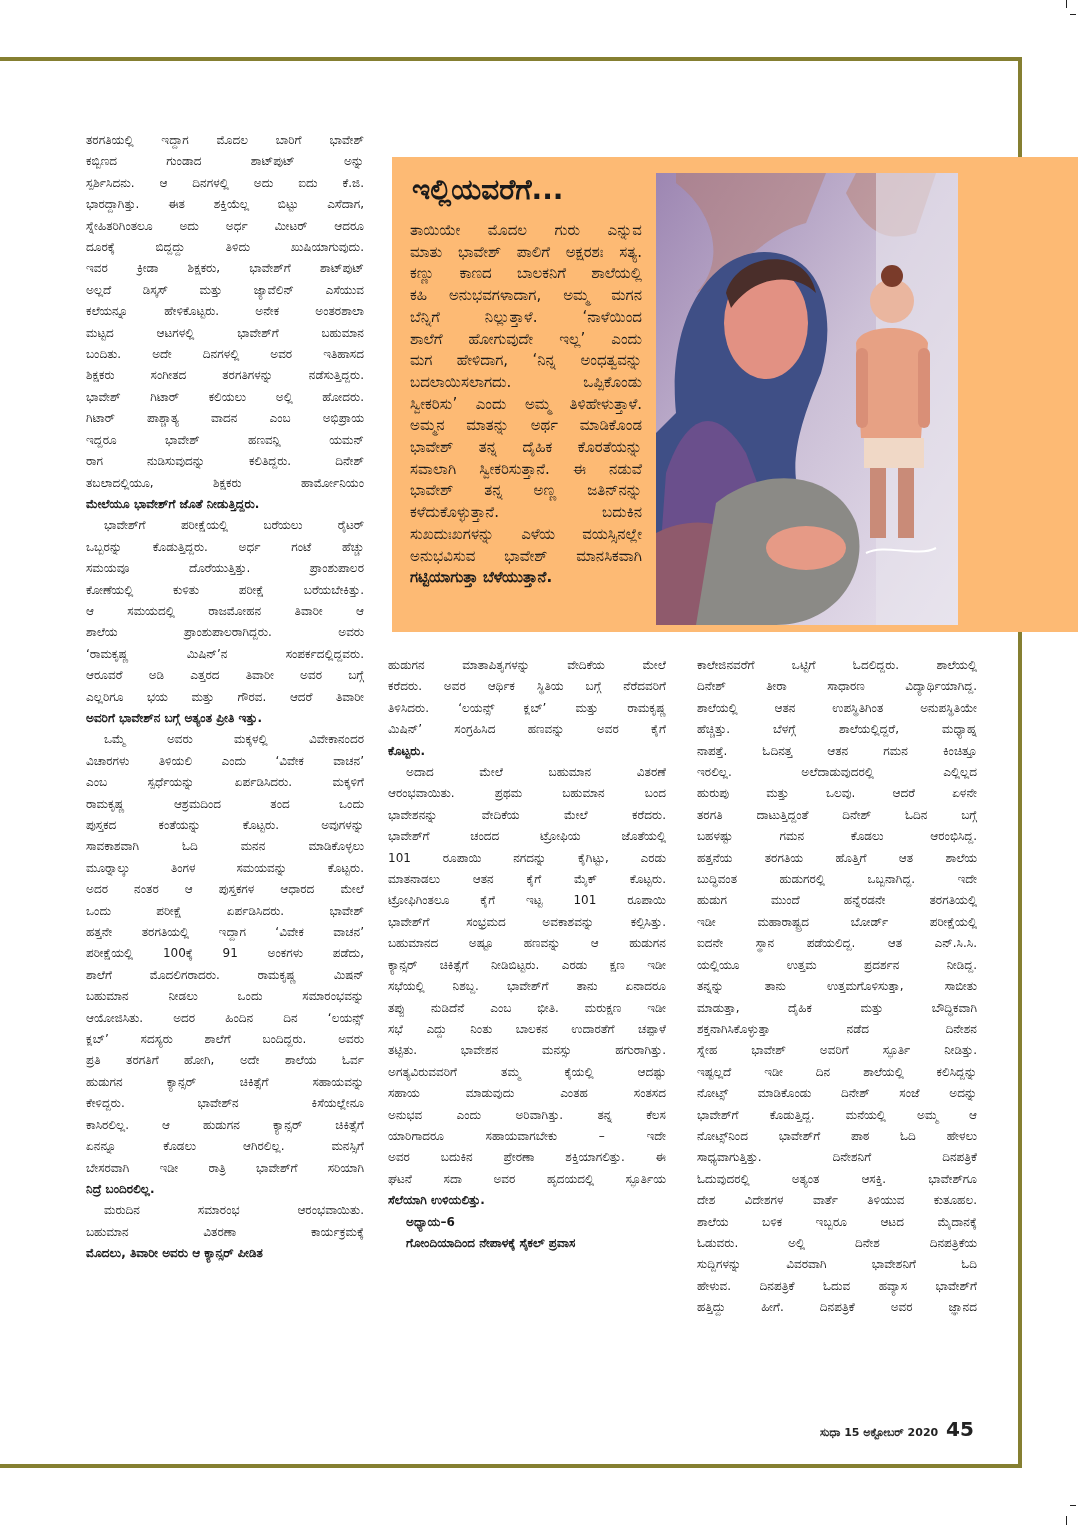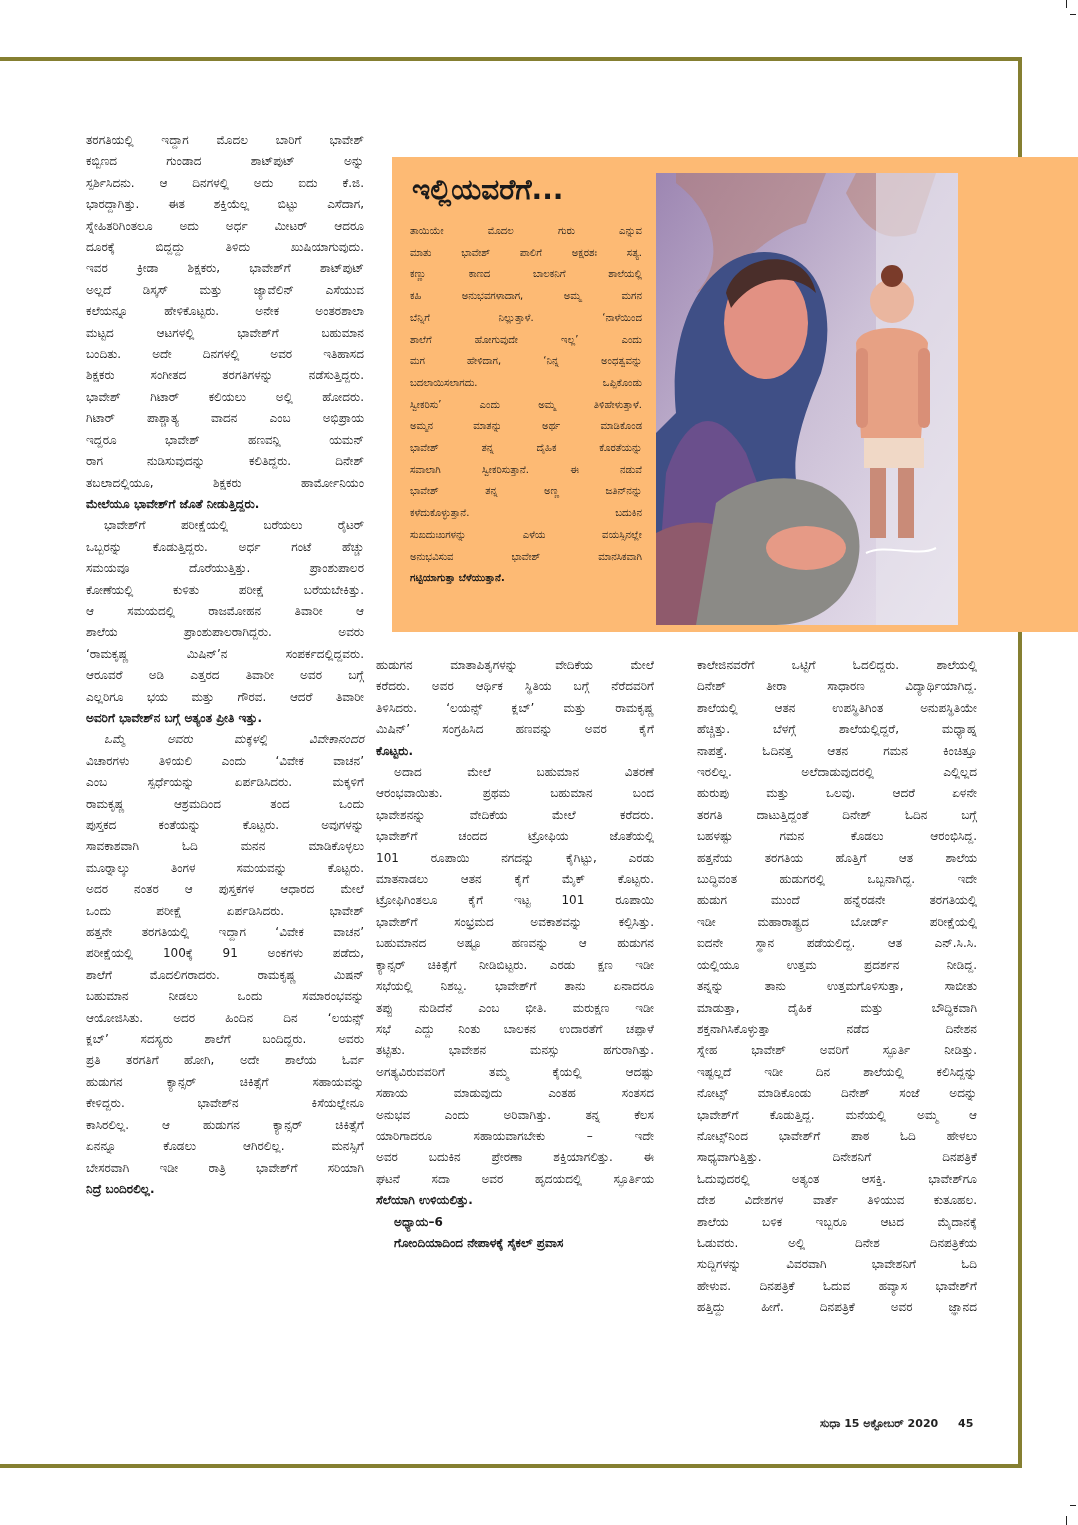--- a/index.html
+++ b/index.html
@@ -6,28 +6,28 @@
   body { width: 1078px; height: 1525px; position: relative; overflow: hidden;
          font-family: "DejaVu Sans", sans-serif; color: #1a1a1a; }
   .frame-top { position: absolute; left: 0; top: 57px; width: 1022px; height: 4px; background: #857f31; }
   .frame-right { position: absolute; left: 1018px; top: 57px; width: 4px; height: 1411px; background: #857f31; }
   .frame-bottom { position: absolute; left: 0; top: 1464px; width: 1022px; height: 4px; background: #857f31; }
   .crop { position: absolute; background: #222; }
   .col { position: absolute; font-size: 12px; line-height: 21.4px; text-align: justify; }
   .line { display: block; text-align: justify; text-align-last: justify; white-space: nowrap; }
   .line.end { text-align-last: left; font-weight: bold; }
   #col1 { left: 86px; top: 130px; width: 278px; }
-  #col2 { left: 376px; top: 655px; width: 278px; }
+  #col2 { left: 388px; top: 655px; width: 278px; }
   #col3 { left: 697px; top: 655px; width: 280px; }
   .box { position: absolute; left: 392px; top: 141px; width: 693px; height: 475px; background: #fdba74; margin-top: 16px; }
   .box-title { position: absolute; left: 20px; top: 16px; font-size: 28px; font-weight: bold; color: #1a1a1a; }
-  .box-text { position: absolute; left: 18px; top: 63px; width: 232px; font-size: 10px; line-height: 21.7px; }
+  .box-text { position: absolute; left: 18px; top: 63px; width: 232px; font-size: 15px; line-height: 21.7px; }
   .illus { position: absolute; left: 264px; top: 16px; width: 302px; height: 452px; overflow: hidden; }
   .footer { position: absolute; left: 820px; top: 1417px; font-size: 11px; font-weight: bold; color: #222; }
-  .footer .pg { font-size: 11px; margin-left: 16px; }
+  .footer .pg { font-size: 20px; margin-left: 4px; }
 </style>
 </head>
 <body>
 
 <div class="crop" style="left:1066px;top:0;width:1px;height:8px;"></div>
 <div class="crop" style="left:1070px;top:14px;width:6px;height:1px;"></div>
 <div class="crop" style="left:1066px;top:1516px;width:1px;height:9px;"></div>
 <div class="crop" style="left:1070px;top:1505px;width:6px;height:1px;"></div>
 
 <div class="frame-top"></div>
@@ -61,21 +61,21 @@
       <span class="line">ಸಮಯವೂ ದೊರೆಯುತ್ತಿತ್ತು. ಪ್ರಾಂಶುಪಾಲರ</span>
       <span class="line">ಕೋಣೆಯಲ್ಲಿ ಕುಳಿತು ಪರೀಕ್ಷೆ ಬರೆಯಬೇಕಿತ್ತು.</span>
       <span class="line">ಆ ಸಮಯದಲ್ಲಿ ರಾಜಮೋಹನ ತಿವಾರೀ ಆ</span>
       <span class="line">ಶಾಲೆಯ ಪ್ರಾಂಶುಪಾಲರಾಗಿದ್ದರು. ಅವರು</span>
       <span class="line">‘ರಾಮಕೃಷ್ಣ ಮಿಷಿನ್’ನ ಸಂಪರ್ಕದಲ್ಲಿದ್ದವರು.</span>
       <span class="line">ಆರೂವರೆ ಅಡಿ ಎತ್ತರದ ತಿವಾರೀ ಅವರ ಬಗ್ಗೆ</span>
       <span class="line">ಎಲ್ಲರಿಗೂ ಭಯ ಮತ್ತು ಗೌರವ. ಆದರೆ ತಿವಾರೀ</span>
       <span class="line end">ಅವರಿಗೆ ಭಾವೇಶ್‌ನ ಬಗ್ಗೆ ಅತ್ಯಂತ ಪ್ರೀತಿ ಇತ್ತು.</span>
     </div>
     <div>
-      <span class="line" style="padding-left: 18px; font-style: italic;">ಒಮ್ಮೆ ಅವರು ಮಕ್ಕಳಲ್ಲಿ ವಿವೇಕಾನಂದರ</span>
+      <span class="line" style="padding-left: 18px;">ಒಮ್ಮೆ ಅವರು ಮಕ್ಕಳಲ್ಲಿ ವಿವೇಕಾನಂದರ</span>
       <span class="line">ವಿಚಾರಗಳು ತಿಳಿಯಲಿ ಎಂದು ‘ವಿವೇಕ ವಾಚನ’</span>
       <span class="line">ಎಂಬ ಸ್ಪರ್ಧೆಯನ್ನು ಏರ್ಪಡಿಸಿದರು. ಮಕ್ಕಳಿಗೆ</span>
       <span class="line">ರಾಮಕೃಷ್ಣ ಆಶ್ರಮದಿಂದ ತಂದ ಒಂದು</span>
       <span class="line">ಪುಸ್ತಕದ ಕಂತೆಯನ್ನು ಕೊಟ್ಟರು. ಅವುಗಳನ್ನು</span>
       <span class="line">ಸಾವಕಾಶವಾಗಿ ಓದಿ ಮನನ ಮಾಡಿಕೊಳ್ಳಲು</span>
       <span class="line">ಮೂರ್‍ನಾಲ್ಕು ತಿಂಗಳ ಸಮಯವನ್ನು ಕೊಟ್ಟರು.</span>
       <span class="line">ಅದರ ನಂತರ ಆ ಪುಸ್ತಕಗಳ ಆಧಾರದ ಮೇಲೆ</span>
       <span class="line">ಒಂದು ಪರೀಕ್ಷೆ ಏರ್ಪಡಿಸಿದರು. ಭಾವೇಶ್</span>
       <span class="line">ಹತ್ತನೇ ತರಗತಿಯಲ್ಲಿ ಇದ್ದಾಗ ‘ವಿವೇಕ ವಾಚನ’</span>
       <span class="line">ಪರೀಕ್ಷೆಯಲ್ಲಿ 100ಕ್ಕೆ 91 ಅಂಕಗಳು ಪಡೆದು,</span>
@@ -83,20 +83,25 @@
       <span class="line">ಬಹುಮಾನ ನೀಡಲು ಒಂದು ಸಮಾರಂಭವನ್ನು</span>
       <span class="line">ಆಯೋಜಿಸಿತು. ಅದರ ಹಿಂದಿನ ದಿನ ‘ಲಯನ್ಸ್</span>
       <span class="line">ಕ್ಲಬ್’ ಸದಸ್ಯರು ಶಾಲೆಗೆ ಬಂದಿದ್ದರು. ಅವರು</span>
       <span class="line">ಪ್ರತಿ ತರಗತಿಗೆ ಹೋಗಿ, ಅದೇ ಶಾಲೆಯ ಓರ್ವ</span>
       <span class="line">ಹುಡುಗನ ಕ್ಯಾನ್ಸರ್ ಚಿಕಿತ್ಸೆಗೆ ಸಹಾಯವನ್ನು</span>
       <span class="line">ಕೇಳಿದ್ದರು. ಭಾವೇಶ್‌ನ ಕಿಸೆಯಲ್ಲೇನೂ</span>
       <span class="line">ಕಾಸಿರಲಿಲ್ಲ. ಆ ಹುಡುಗನ ಕ್ಯಾನ್ಸರ್ ಚಿಕಿತ್ಸೆಗೆ</span>
       <span class="line">ಏನನ್ನೂ ಕೊಡಲು ಆಗಿರಲಿಲ್ಲ. ಮನಸ್ಸಿಗೆ</span>
       <span class="line">ಬೇಸರವಾಗಿ ಇಡೀ ರಾತ್ರಿ ಭಾವೇಶ್‌ಗೆ ಸರಿಯಾಗಿ</span>
       <span class="line end">ನಿದ್ರೆ ಬಂದಿರಲಿಲ್ಲ.</span>
+    </div>
+    <div>
+      <span class="line" style="padding-left: 18px;">ಮರುದಿನ ಸಮಾರಂಭ ಆರಂಭವಾಯಿತು.</span>
+      <span class="line">ಬಹುಮಾನ ವಿತರಣಾ ಕಾರ್ಯಕ್ರಮಕ್ಕೆ</span>
+      <span class="line end">ಮೊದಲು, ತಿವಾರೀ ಅವರು ಆ ಕ್ಯಾನ್ಸರ್ ಪೀಡಿತ</span>
     </div>
   </div>
 
 <div class="box">
   <div class="box-title">ಇಲ್ಲಿಯವರೆಗೆ...</div>
   <div class="box-text" id="recap-text">
       <span class="line">ತಾಯಿಯೇ ಮೊದಲ ಗುರು ಎನ್ನುವ</span>
       <span class="line">ಮಾತು ಭಾವೇಶ್ ಪಾಲಿಗೆ ಅಕ್ಷರಶಃ ಸತ್ಯ.</span>
       <span class="line">ಕಣ್ಣು ಕಾಣದ ಬಾಲಕನಿಗೆ ಶಾಲೆಯಲ್ಲಿ</span>
       <span class="line">ಕಹಿ ಅನುಭವಗಳಾದಾಗ, ಅಮ್ಮ ಮಗನ</span>

